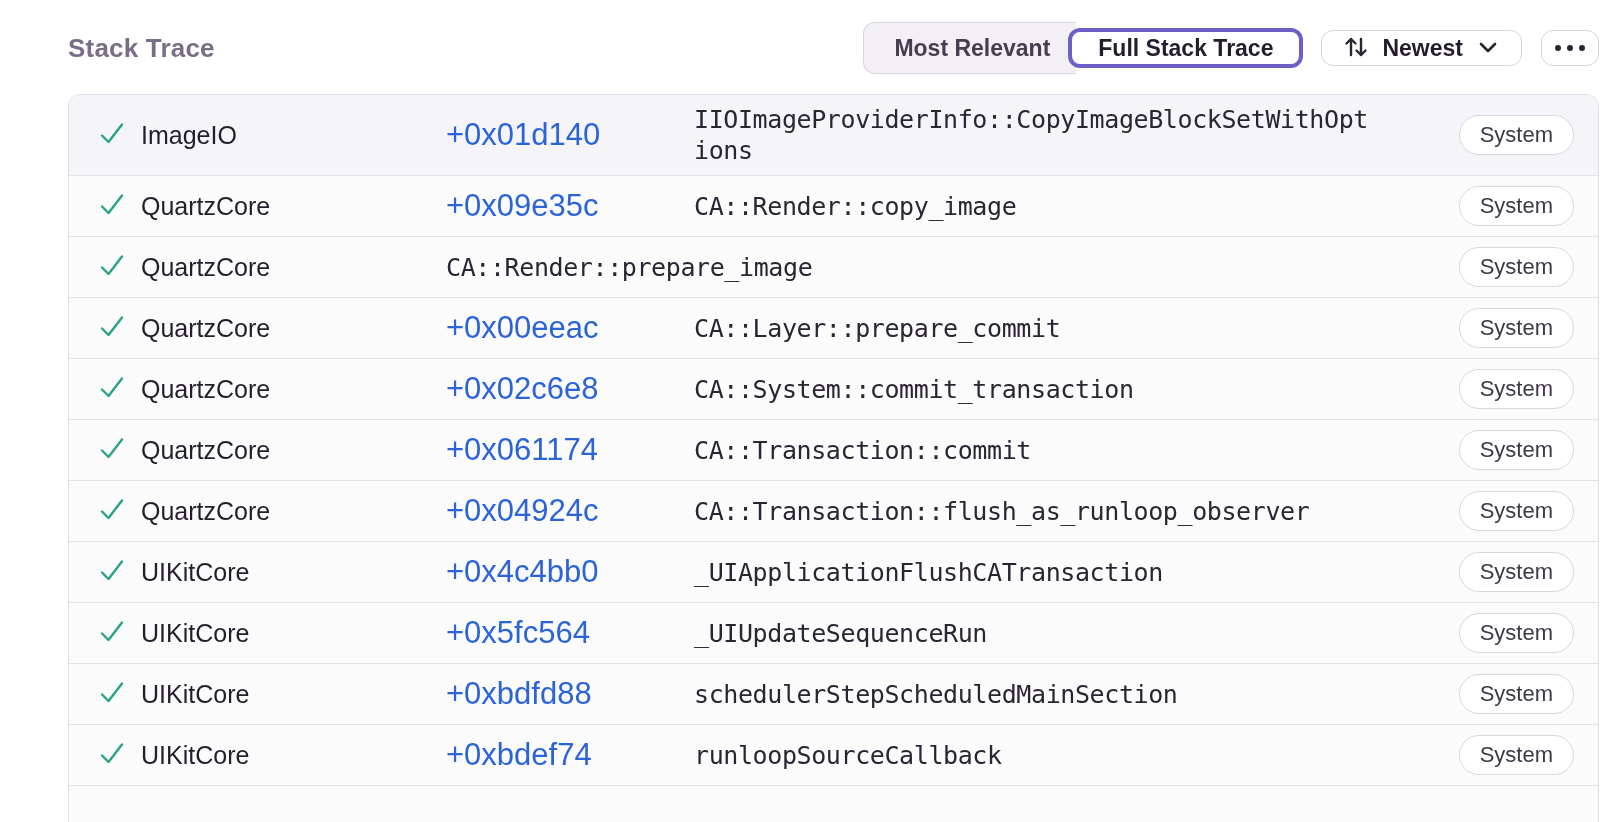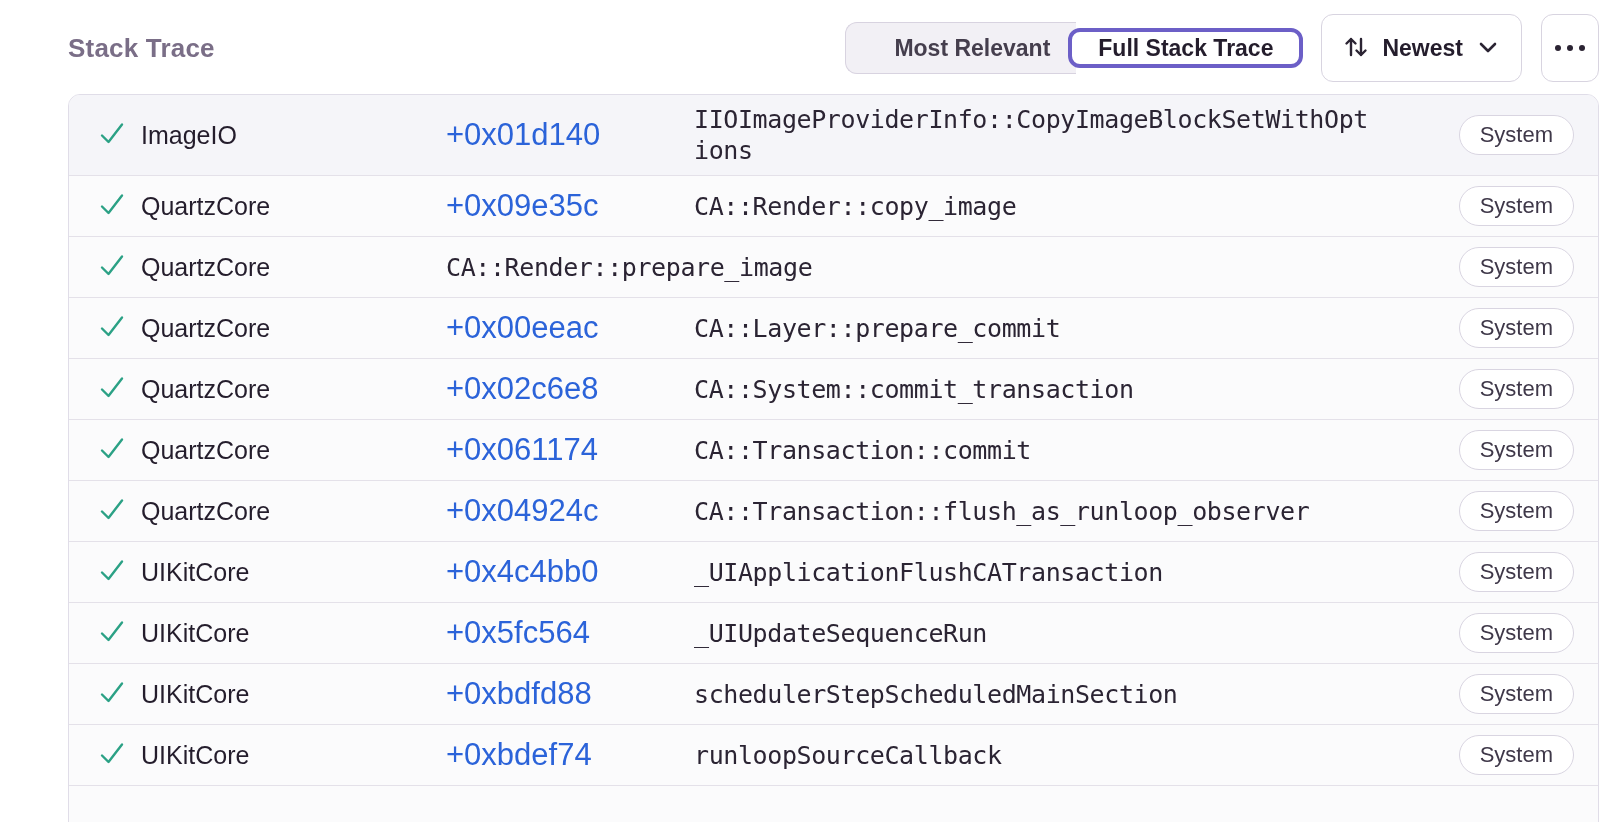--- a/index.html
+++ b/index.html
@@ -20,30 +20,30 @@
     font-size: 26px; font-weight: 700; letter-spacing: 0.2px;
     color: var(--heading, #7a6e87);
   }
   .controls { display: flex; align-items: center; }
 
   .seg-group { display: flex; align-items: center; }
   .seg-btn {
     height: 52px; display: flex; align-items: center;
     font-size: 23px; cursor: pointer; background: #f2f0f5;
     border: 1px solid #d8d3e0; color: #453e4d; font-weight: 600;
-    padding: 0 26px 0 48px; border-radius: 12px 0 0 12px; border-right: none;
+    padding: 0 26px 0 30px; border-radius: 12px 0 0 12px; border-right: none;
   }
   .seg-btn.selected {
     background: #ffffff; color: #241d2c; font-weight: 700;
     border: 4px solid var(--accent, #6c5fc7);
     border-radius: 12px; padding: 0 26px; margin-left: -8px; z-index: 2;
     height: 40px;
   }
   .sort-btn, .more-btn {
-    height: 68px; background: #fff; border: 1.5px solid #d8d4e0;
+    height: 36px; background: #fff; border: 1.5px solid #d8d4e0;
     border-radius: 12px; display: flex; align-items: center; cursor: pointer;
   }
   .sort-btn { margin-left: 18px; padding: 0 20px; gap: 12px; }
   .sort-btn .label { font-size: 23px; font-weight: 700; color: #241d2c; }
   .more-btn { margin-left: 19px; width: 58px; justify-content: center; gap: 6px; }
   .more-btn .dot { width: 6px; height: 6px; border-radius: 50%; background: #2b2433; }
   .icon-svg { display: block; }
 
   
   .trace-table {

